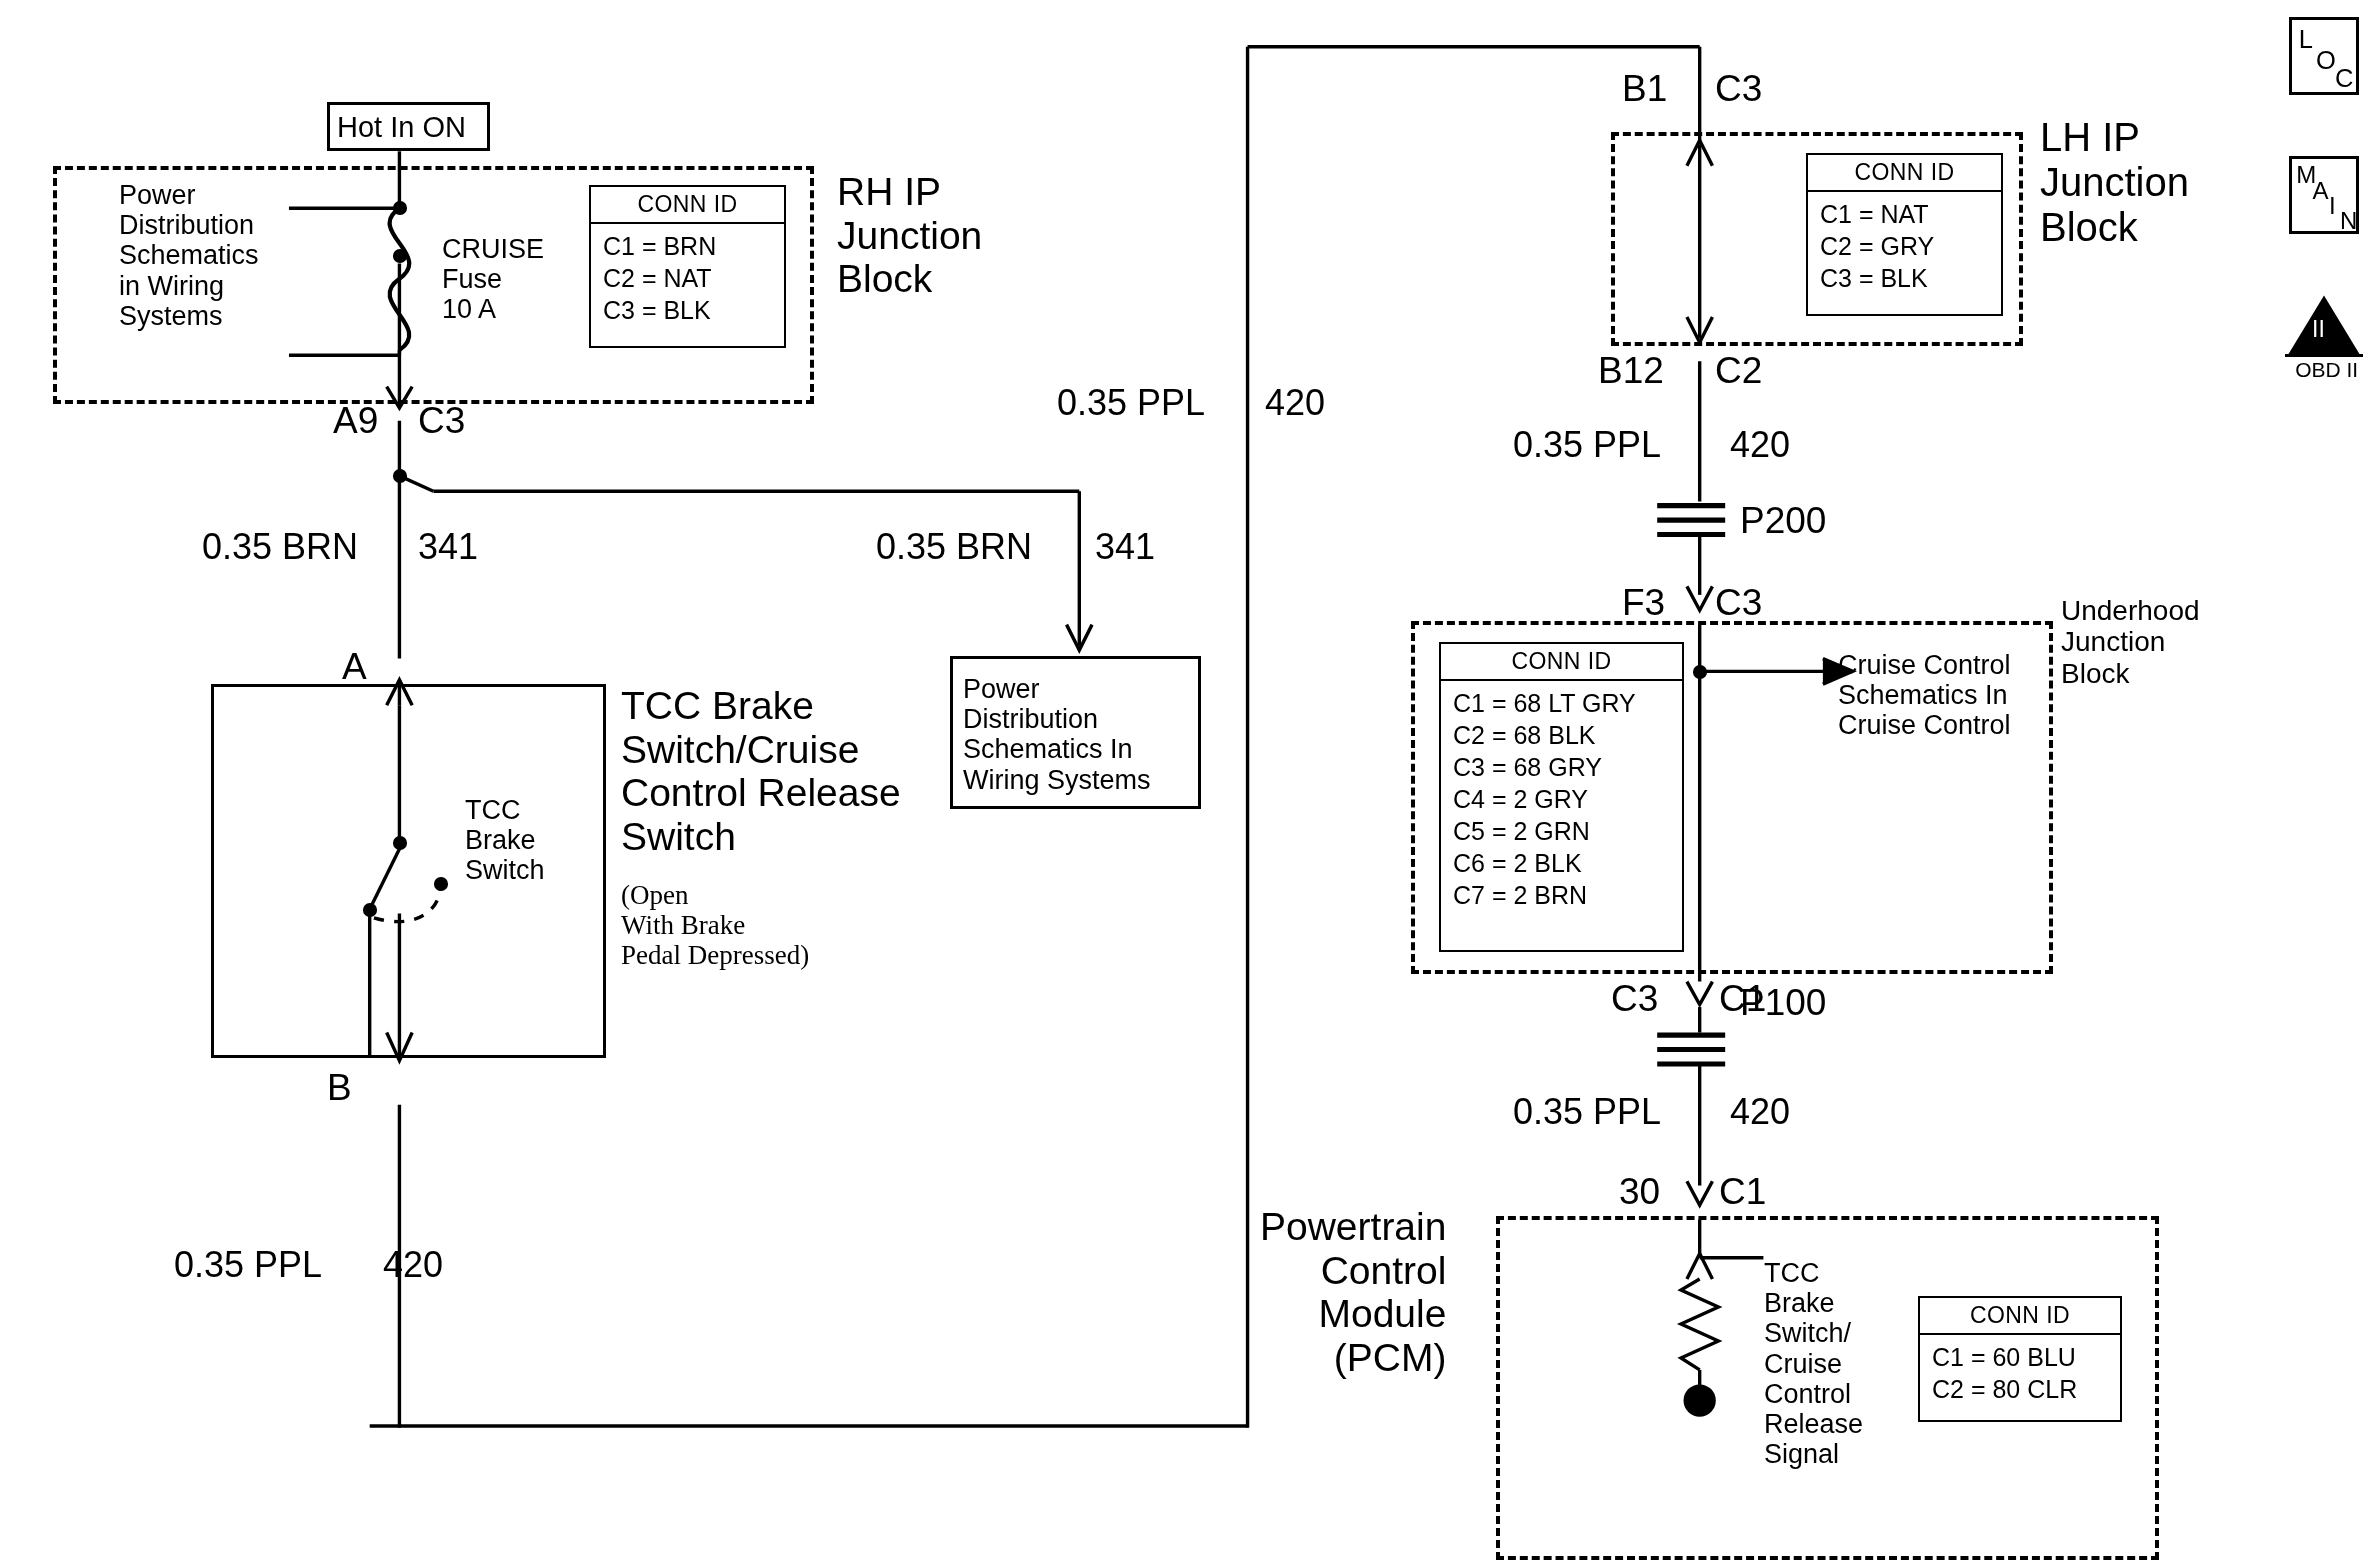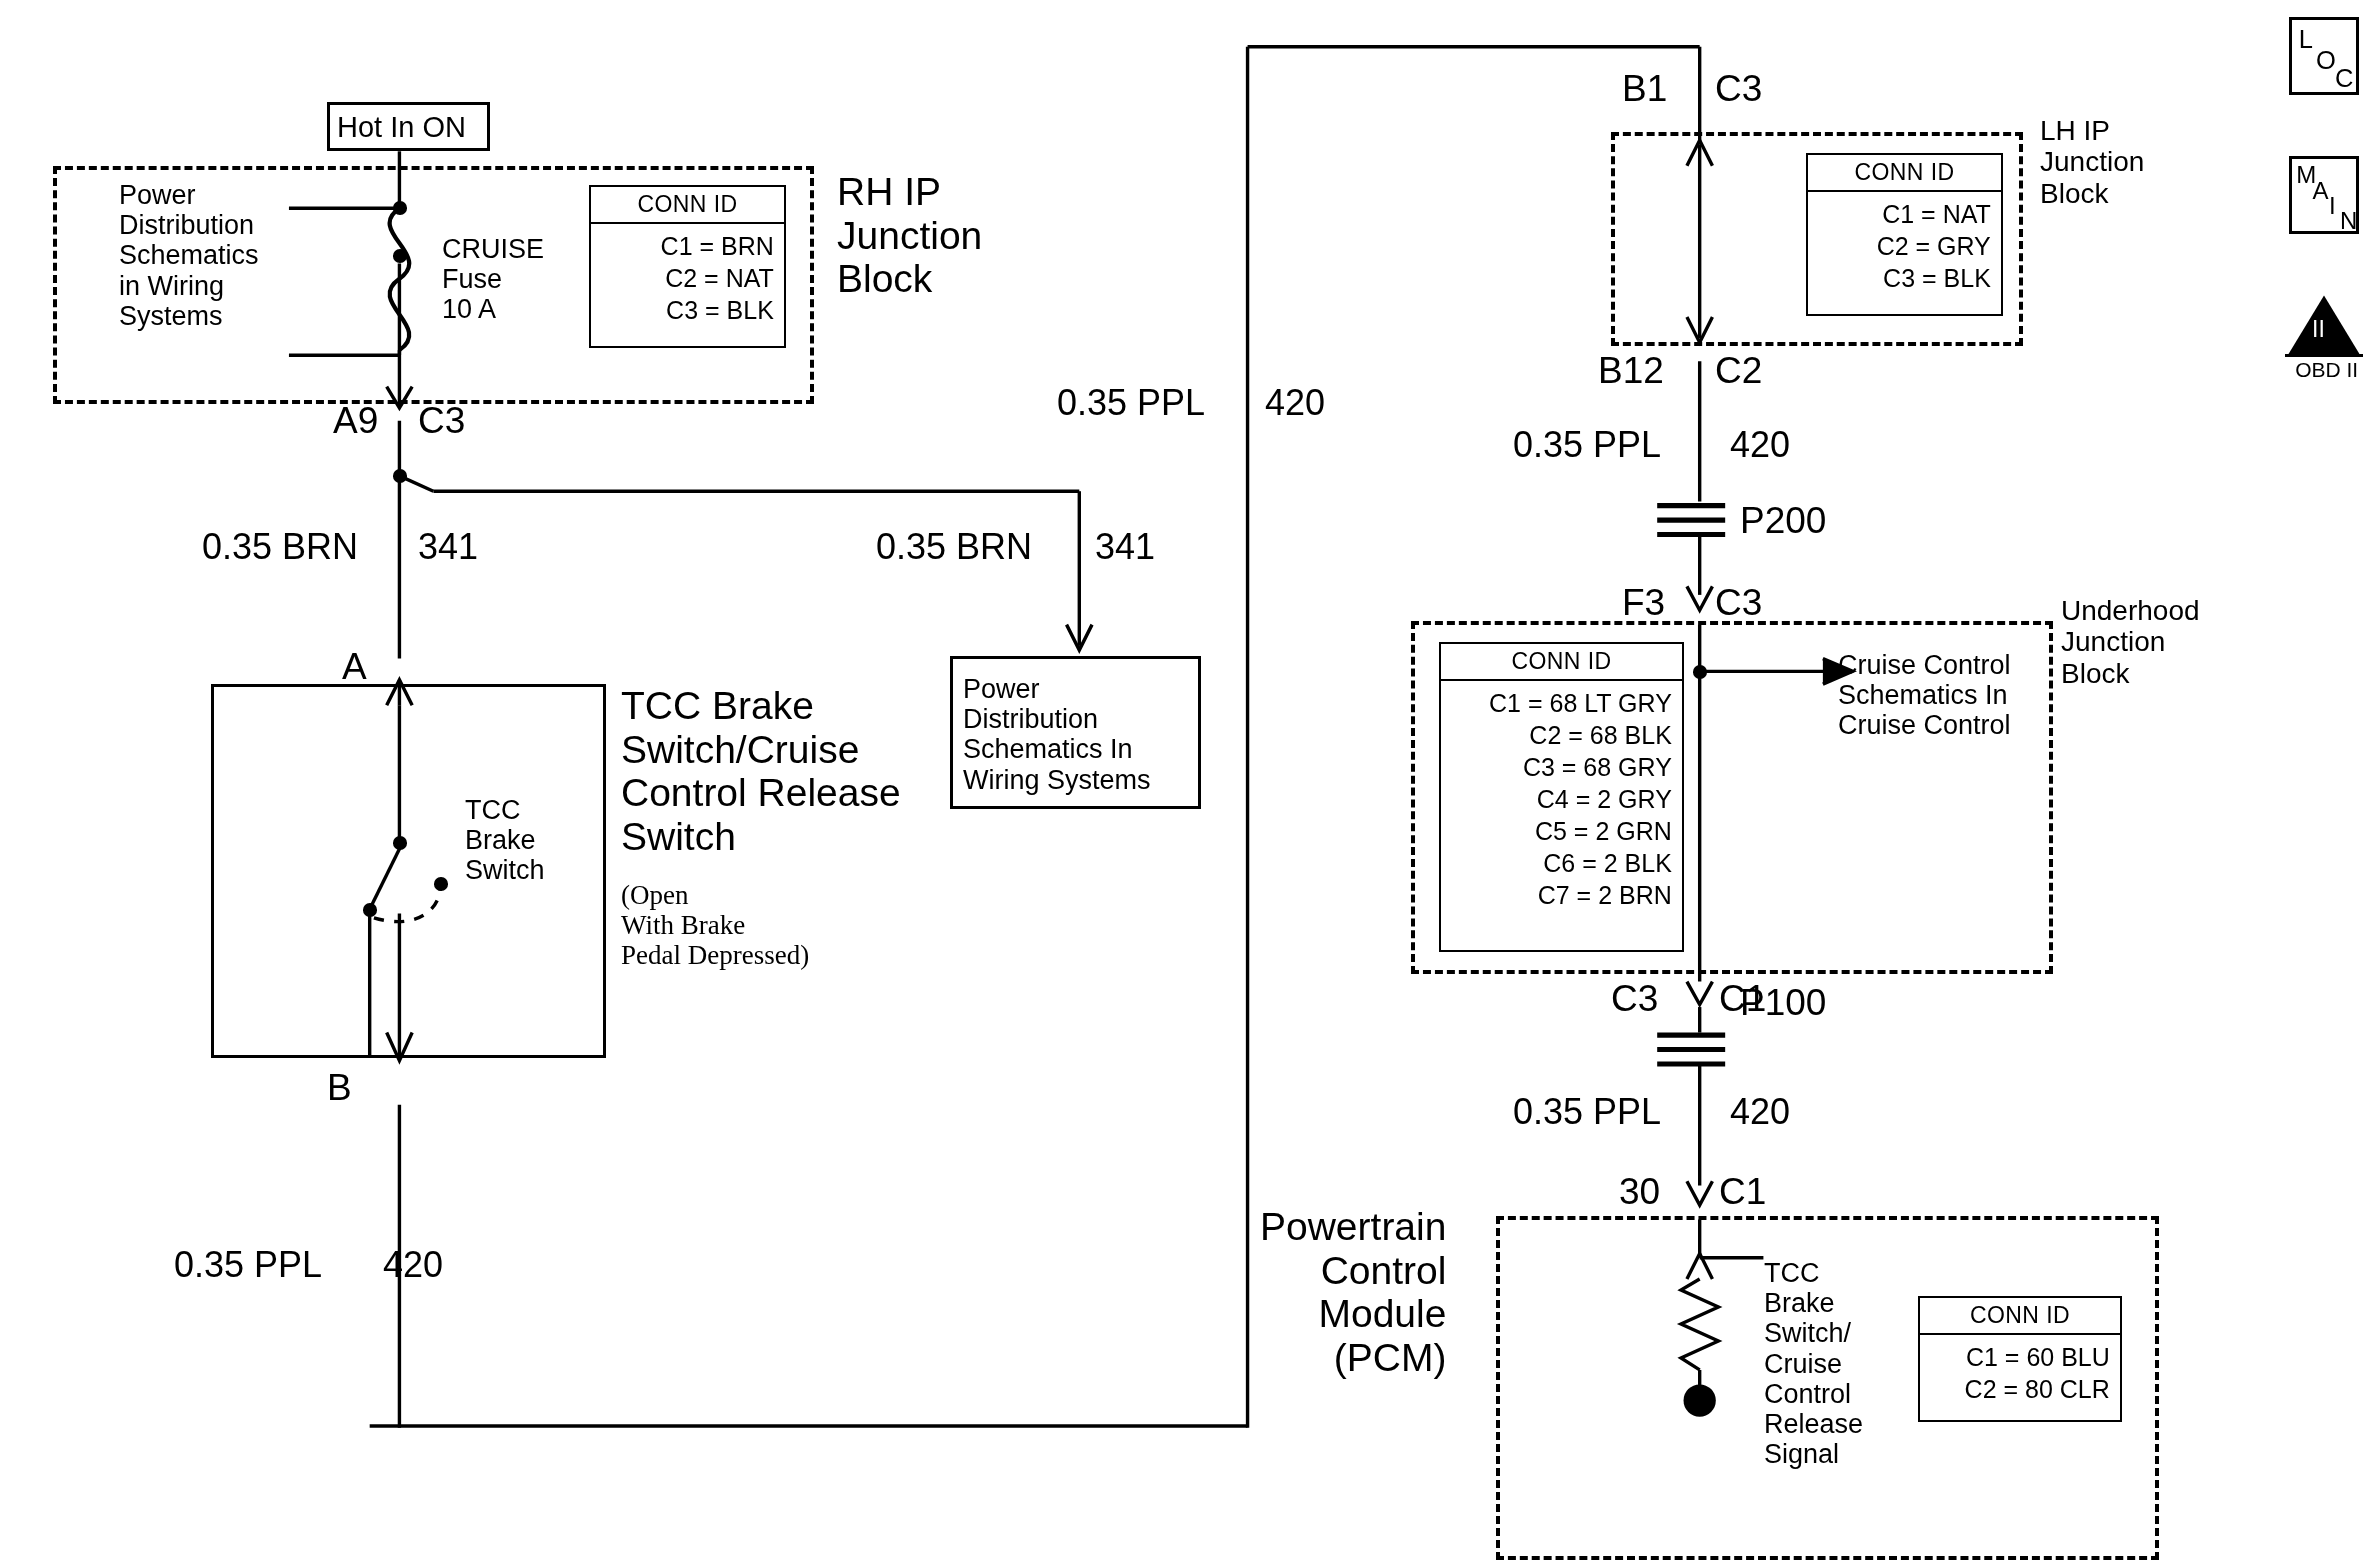--- a/index.html
+++ b/index.html
@@ -51,21 +51,20 @@
     border-bottom: 2.6px solid #000;
     letter-spacing: 0.4px;
   }
   .conn-rows {
     padding: 6px 10.2px 6.8px 12px;
   }
   .conn-rows div {
     font-size: 25px;
     line-height: 1.28;
     white-space: pre;
-    text-align: right;
   }
   .dot {
     position: absolute;
     width: 13.6px;
     height: 13.6px;
     background: #000;
     border-radius: 50%;
   }
   svg.ov {
     position: absolute;
@@ -267,21 +266,21 @@
   <div class="lbl" style="left:383px; top:1245px; font-size:36px;">420</div>
 
   <div class="lbl" style="left:1057px; top:383px; font-size:36px;">0.35 PPL</div>
   <div class="lbl" style="left:1265px; top:383px; font-size:36px;">420</div>
 
   <div class="lbl" style="left:1622px; top:68px; font-size:37px;">B1</div>
   <div class="lbl" style="left:1715px; top:68px; font-size:37px;">C3</div>
   <div class="lbl" style="left:1598px; top:350px; font-size:37px;">B12</div>
   <div class="lbl" style="left:1715px; top:350px; font-size:37px;">C2</div>
 
-  <div class="lbl" style="left:2040px; top:115px; font-size:28px;">LH IP
+  <div class="lbl" style="left:2040px; top:115px; font-size:40px;">LH IP
 Junction
 Block</div>
 
   <div class="lbl" style="left:1513px; top:425px; font-size:36px;">0.35 PPL</div>
   <div class="lbl" style="left:1730px; top:425px; font-size:36px;">420</div>
 
   <div class="lbl" style="left:1740px; top:500px; font-size:37px;">P200</div>
 
   <div class="lbl" style="left:1622px; top:582px; font-size:37px;">F3</div>
   <div class="lbl" style="left:1715px; top:582px; font-size:37px;">C3</div>

